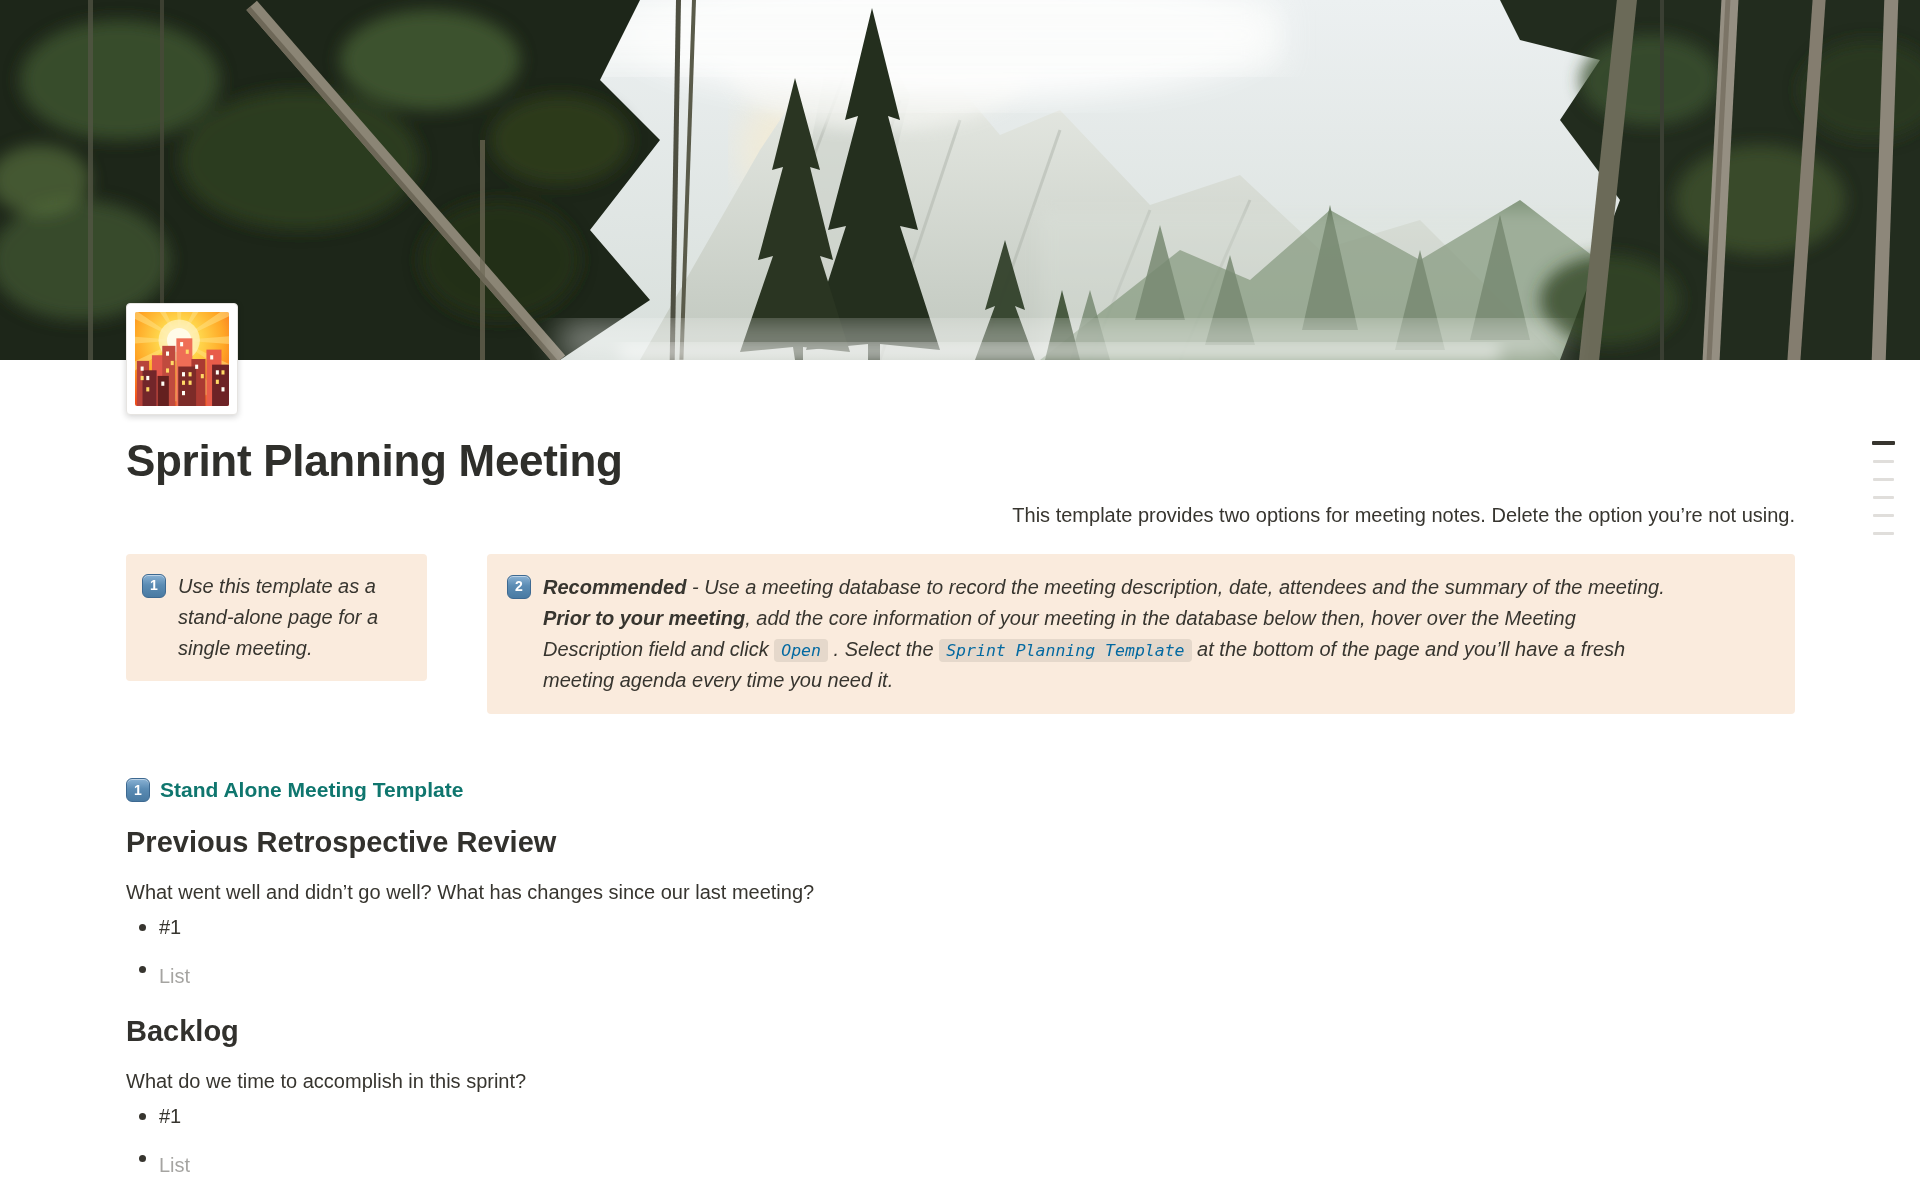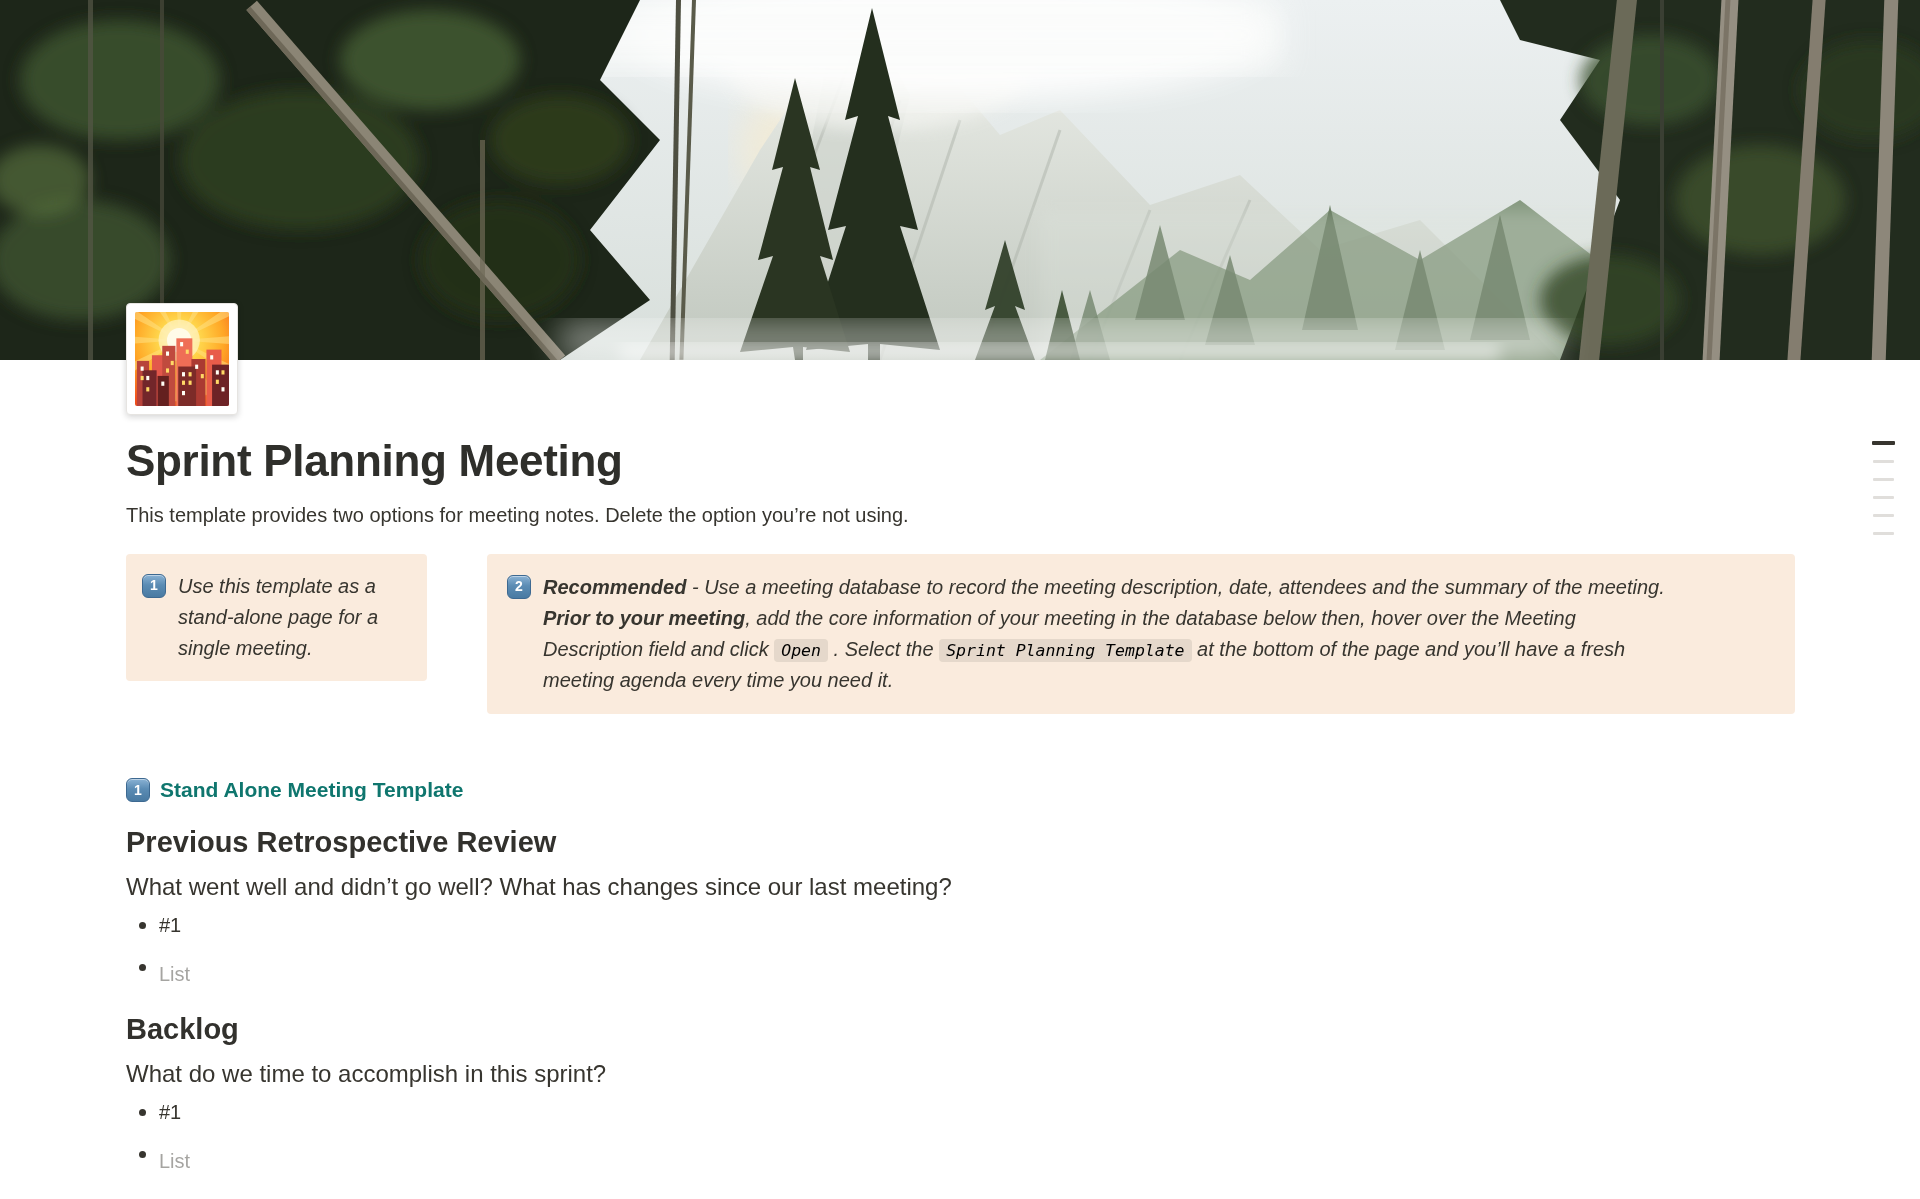--- a/index.html
+++ b/index.html
@@ -18,51 +18,51 @@
     width:112px; height:112px; margin-top:-57px; position:relative;
     background:#fff; border:1px solid #E6E4E1; border-radius:4px;
     box-shadow:0 2px 6px rgba(15,15,15,0.18);
     display:flex; align-items:center; justify-content:center;
   }
   .icon-frame svg { width:94px; height:94px; border-radius:2px; }
   h1.page-title {
     font-size:44px; line-height:1.2; font-weight:700;
     margin:20px 0 0; letter-spacing:-0.3px; color:#2F2F2B;
   }
-  p.page-desc { font-size:20px; line-height:1.5; margin:12px 0 0; }
+  p.page-desc { font-size:20px; line-height:1.5; margin:12px 0 0;text-align:right; }
   
   .columns { display:flex; gap:60px; margin-top:24px; align-items:flex-start; }
   .callout {
     background:#FAEBDD; border-radius:4px; display:flex; gap:12px;
     font-size:20px; line-height:1.55;
   }
   .callout.c1 { width:301px; padding:17px 16px; }
   .callout.c2 { width:1308px; padding:18px 20px; }
   .callout .body { flex:1;font-style:italic; }
   .keycap {
     flex:0 0 24px; width:24px; height:24px; border-radius:6px;
     background:linear-gradient(180deg,#8AB2D4 0%,#5B8CB4 45%,#497AA2 100%);
     border:1px solid #3D6991; color:#fff; font-weight:700; font-size:14px;
     display:inline-flex; align-items:center; justify-content:center;
     box-shadow:inset 0 1px 0 rgba(255,255,255,.45);
     margin-top:3px;
   }
   .seg-bold { font-weight:700; }
   .seg-code {
     font-family:"DejaVu Sans Mono", monospace;
-    background:rgba(135,131,120,0.18); color:#000000;
+    background:rgba(135,131,120,0.18); color:#0369a1;
     font-size:16.5px; padding:2px 7px; border-radius:4px; white-space:nowrap;
   }
   
   .toggle-row { display:flex; align-items:center; gap:10px; margin-top:64px; }
   .toggle-row .keycap { margin-top:0; }
   .toggle-label { color:#0f766e; font-weight:700; font-size:21px; }
   
   h2.sec { font-size:29px; font-weight:700; margin:24px 0 0; color:#32312D; }
-  p.q { font-size:24px; line-height:1.5; margin:10px 0 0; }
+  p.q { font-size:20px; line-height:1.5; margin:18px 0 0; }
   ul.blist { list-style:none; margin:0; padding:0; }
   .bullet { display:flex; align-items:center; height:42px; font-size:20px; }
   .dot { flex:0 0 33px; display:flex; justify-content:center; }
   .dot::before { content:''; width:7px; height:7px; border-radius:50%; background:#37352F; }
   .bullet.placeholder .btext { color:rgba(55,53,47,0.45);margin-top:13px; }
   
   .toc {
     position:absolute; top:441px; right:25px;
     display:flex; flex-direction:column; align-items:center; gap:15px;
   }

